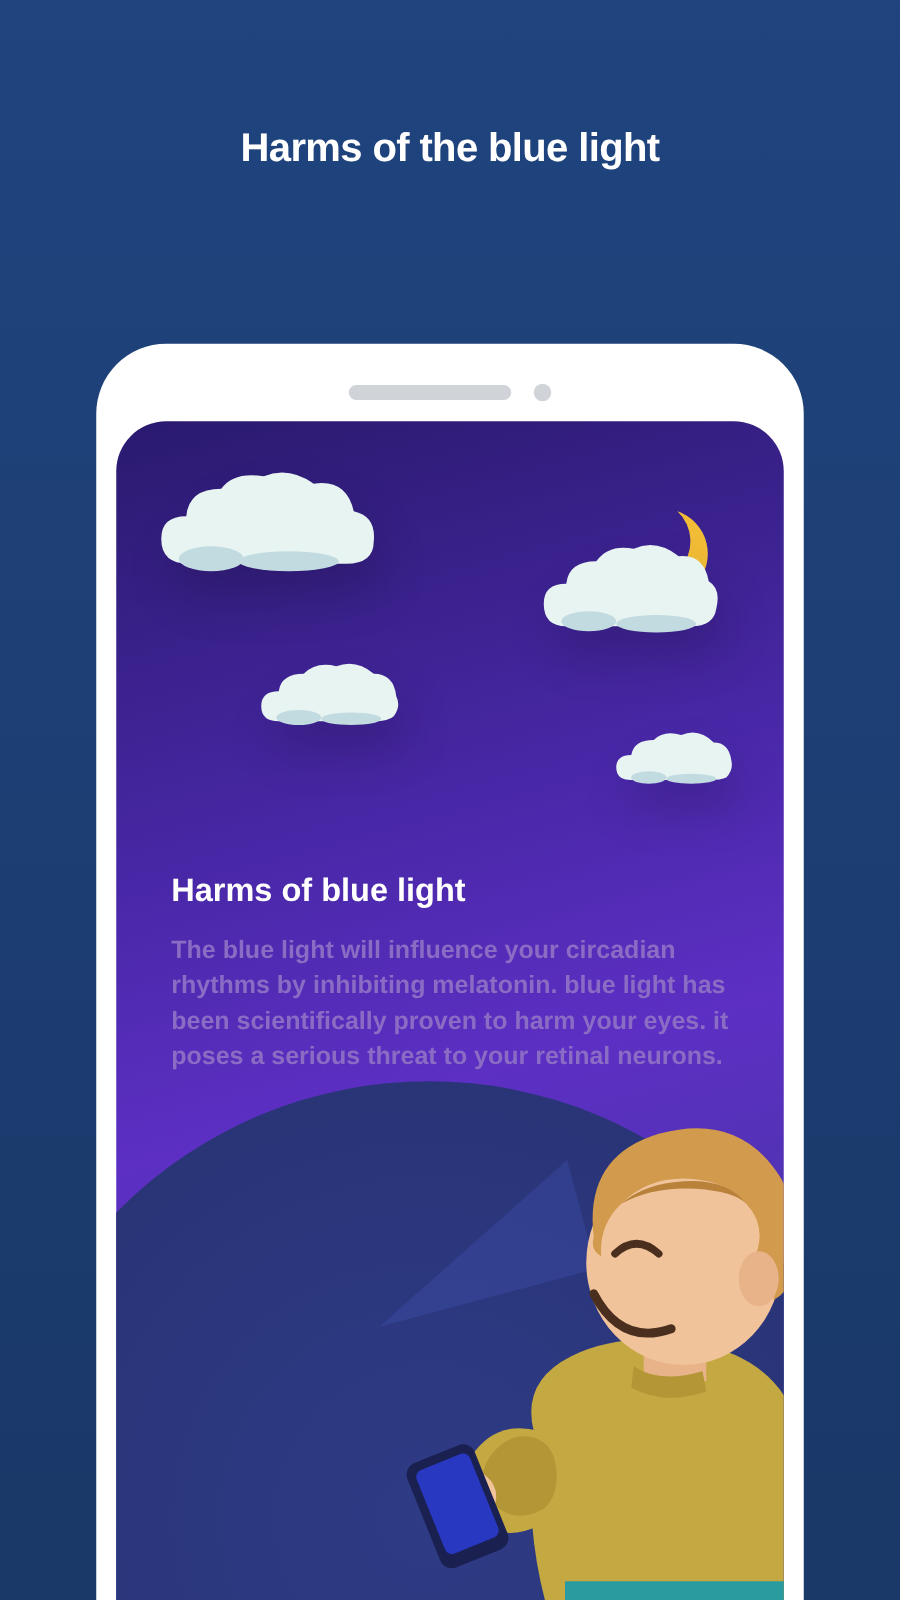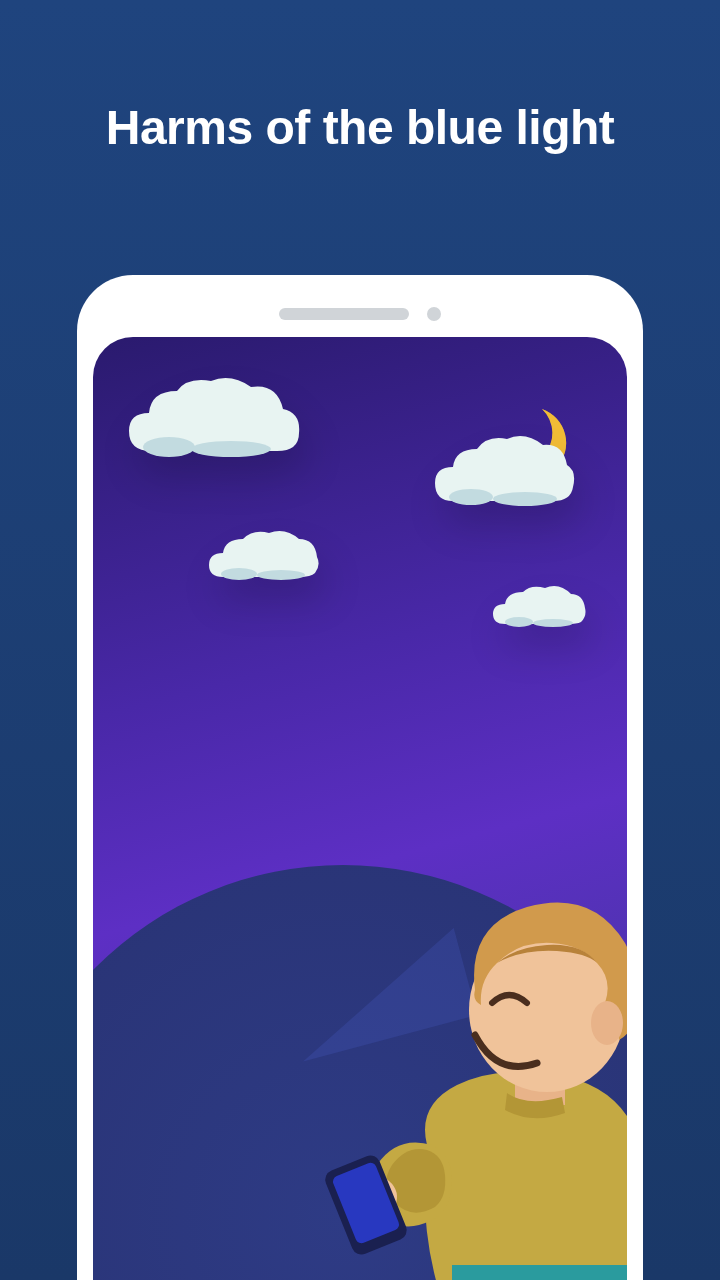--- a/index.html
+++ b/index.html
@@ -6,21 +6,21 @@
     body {
       width: 720px;
       height: 1280px;
       background: linear-gradient(180deg, #1f447e 0%, #1a3868 100%);
       font-family: -apple-system, BlinkMacSystemFont, 'Segoe UI', Arial, sans-serif;
       overflow: hidden;
       position: relative;
     }
     .page-title {
       color: #ffffff;
-      font-size: 48px;
+      font-size: 32px;
       font-weight: 700;
       text-align: center;
       padding-top: 100px;
       letter-spacing: -0.5px;
     }
     .phone-mockup {
       position: absolute;
       left: 77px;
       top: 275px;
       width: 566px;
@@ -169,20 +169,24 @@
     </div>
 
     <div class="cloud cloud4">
       <svg viewBox="0 0 100 50">
         <path d="M 16 42 Q 4 42 4 32 Q 4 22 16 22 Q 18 10 34 10 Q 42 2 56 6 Q 70 0 82 12 Q 94 12 96 26 Q 98 34 92 40 Q 88 42 78 42 Z" fill="#e8f4f2"></path>
         <ellipse cx="30" cy="40" rx="14" ry="5" fill="#c2dbe0"></ellipse>
         <ellipse cx="64" cy="41" rx="20" ry="4" fill="#c2dbe0"></ellipse>
       </svg>
     </div>
 
+    <div class="content">
+      <h2 class="content-title">Harms of blue light</h2>
+      <p class="content-body">The blue light will influence your circadian rhythms by inhibiting melatonin. blue light has been scientifically proven to harm your eyes. it poses a serious threat to your retinal neurons.</p>
+    </div>
 
     <div class="hill"></div>
     <div class="light-beam"></div>
 
     <div class="character">
       <svg viewBox="0 0 360 480">
 
         <path d="M 130 310 Q 120 270 160 250 Q 200 230 260 240 Q 320 250 340 300 L 345 480 L 150 480 Q 120 400 130 310 Z" fill="#c4a943"></path>
 
         <path d="M 135 310 Q 100 300 80 330 Q 65 355 85 380 Q 105 400 135 385 Q 155 375 155 345 Q 155 320 135 310 Z" fill="#c4a943"></path>

